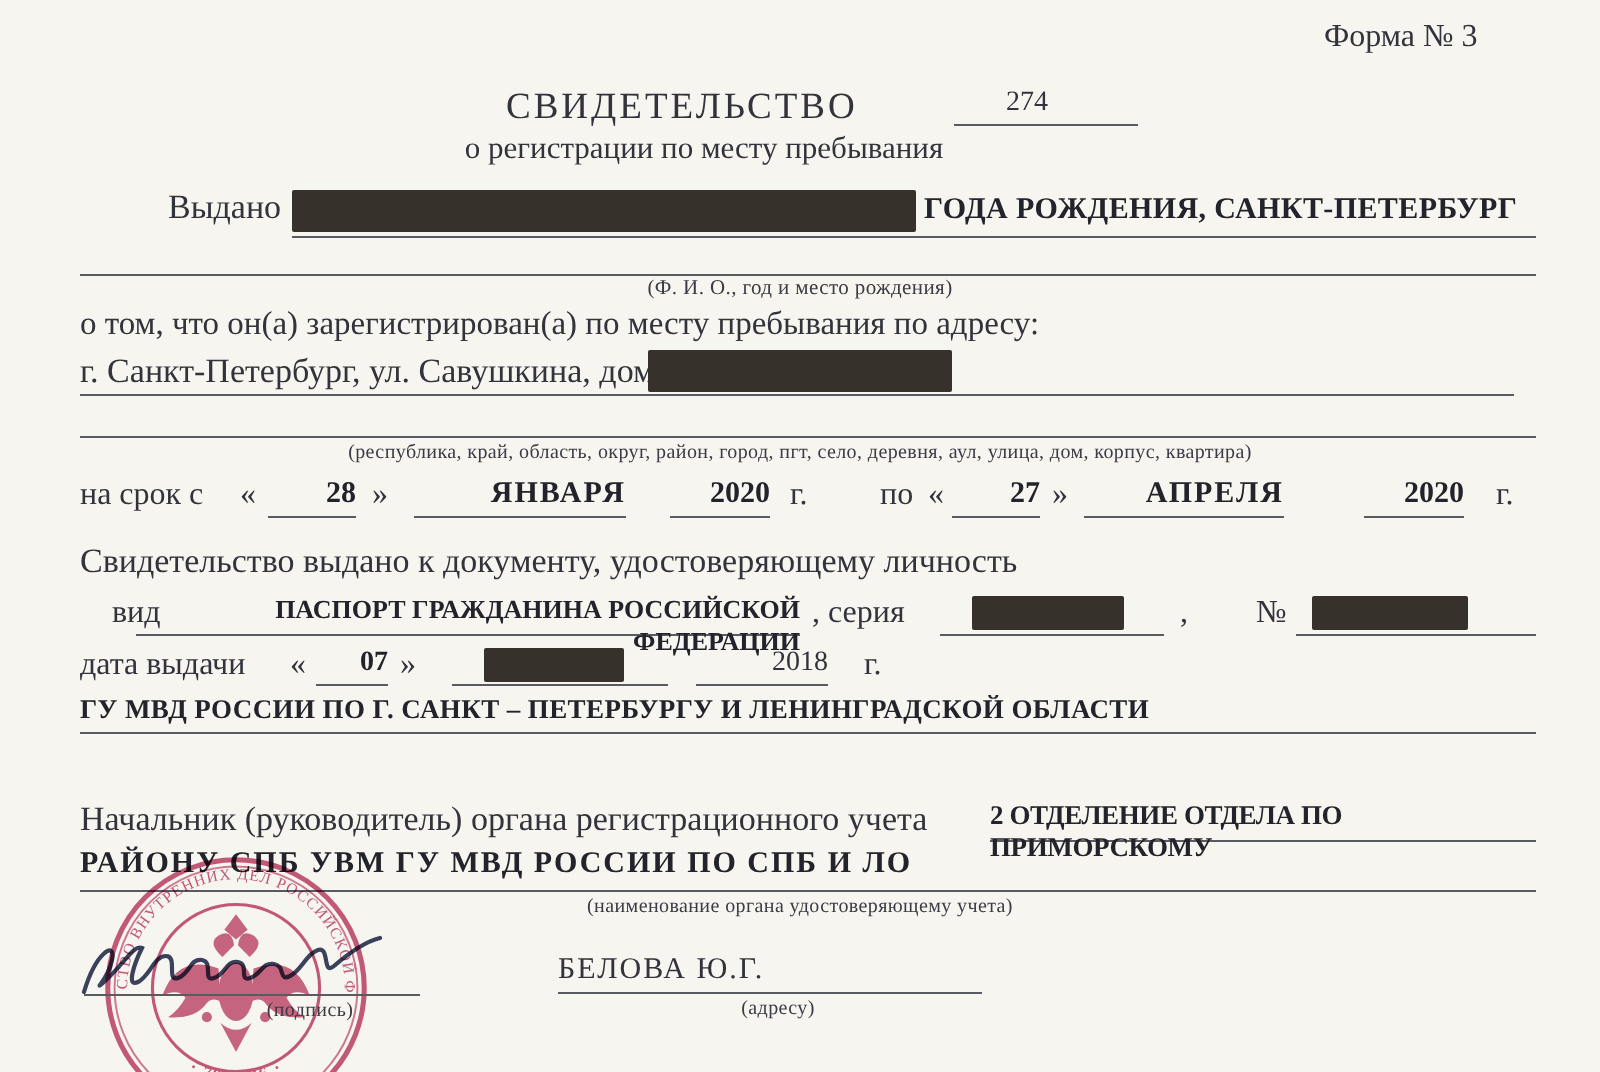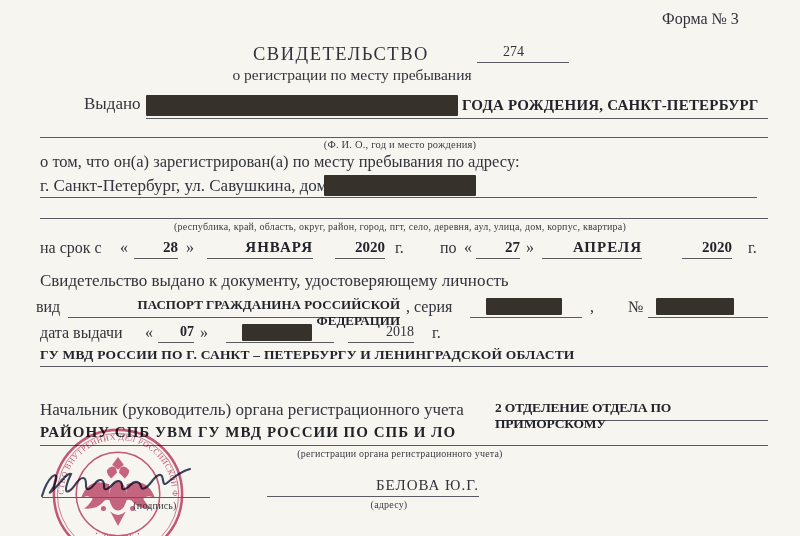--- a/index.html
+++ b/index.html
@@ -61,21 +61,21 @@
   <div class="abs" style="top:239px;left:440px;font-size:16px;">по</div>
   <div class="abs qt" style="top:239px;left:464px;">«</div>
   <div class="fill-box bold-val" style="top:239px;left:476px;width:44px;height:19px;font-size:15px;">27</div>
   <div class="abs qt" style="top:239px;left:526px;">»</div>
   <div class="fill-box bold-val" style="top:239px;left:542px;width:100px;height:19px;font-size:15px;letter-spacing:1px;">АПРЕЛЯ</div>
   <div class="fill-box bold-val" style="top:239px;left:682px;width:50px;height:19px;font-size:15px;">2020</div>
   <div class="abs" style="top:239px;left:748px;font-size:16px;">г.</div>
 
   <div class="abs" style="top:271px;left:40px;font-size:17px;">Свидетельство выдано к документу, удостоверяющему личность</div>
 
-  <div class="abs" style="top:298px;left:36px;font-size:16px;text-align:center;">вид</div>
+  <div class="abs" style="top:298px;left:56px;font-size:16px;text-align:center;">вид</div>
   <div class="fill-box bold-val" style="top:297px;left:68px;width:332px;height:20px;font-size:13px;">ПАСПОРТ ГРАЖДАНИНА РОССИЙСКОЙ ФЕДЕРАЦИИ</div>
   <div class="abs" style="top:298px;left:406px;font-size:16px;">, серия</div>
   <div class="abs rule" style="top:297px;left:470px;width:112px;height:20px;">
     <span class="redaction" style="left:16px;top:1px;width:76px;height:17px;"></span>
   </div>
   <div class="abs" style="top:298px;left:590px;font-size:16px;">,</div>
   <div class="abs" style="top:298px;left:628px;font-size:16px;">№</div>
   <div class="abs rule" style="top:297px;left:648px;width:120px;height:20px;">
     <span class="redaction" style="left:8px;top:1px;width:78px;height:17px;"></span>
   </div>
@@ -88,21 +88,21 @@
     <span class="redaction" style="left:16px;top:0;width:70px;height:17px;"></span>
   </div>
   <div class="fill-box" style="top:324px;left:348px;width:66px;height:18px;font-size:14px;">2018</div>
   <div class="abs" style="top:324px;left:432px;font-size:16px;">г.</div>
 
   <div class="abs rule bold-val" style="top:347px;left:40px;width:728px;height:19px;font-size:13.5px;letter-spacing:0.2px;">ГУ  МВД  РОССИИ  ПО  Г. САНКТ – ПЕТЕРБУРГУ  И  ЛЕНИНГРАДСКОЙ  ОБЛАСТИ</div>
 
   <div class="abs" style="top:400px;left:40px;font-size:17px;">Начальник (руководитель) органа регистрационного учета</div>
   <div class="abs rule bold-val" style="top:400px;left:495px;width:273px;height:20px;font-size:13.5px;letter-spacing:-0.2px;">2 ОТДЕЛЕНИЕ ОТДЕЛА  ПО ПРИМОРСКОМУ</div>
   <div class="abs rule bold-val" style="top:424px;left:40px;width:728px;height:21px;font-size:15px;letter-spacing:1px;">РАЙОНУ СПБ УВМ  ГУ  МВД РОССИИ  ПО СПБ  И  ЛО</div>
-  <div class="abs caption" style="top:448px;left:0;width:800px;">(регистрации органа регистрационного учета)</div>
+  <div class="abs caption" style="top:448px;left:0;width:800px;">(наименование органа удостоверяющему учета)</div>
 
   <svg class="abs stamp-svg" style="top:426px;left:50px;" width="136" height="136" viewBox="0 0 140 140">
     <defs>
       <path id="arcTop" d="M 14 70 A 56 56 0 0 1 126 70" fill="none"></path>
       <path id="arcBot" d="M 21 70 A 49 49 0 0 0 119 70" fill="none"></path>
     </defs>
     <circle cx="70" cy="70" r="66" fill="none" stroke="#c2496e" stroke-width="2.6"></circle>
     <circle cx="70" cy="70" r="62.5" fill="none" stroke="#c2496e" stroke-width="1" opacity="0.8"></circle>
     <circle cx="70" cy="70" r="43" fill="none" stroke="#c2496e" stroke-width="1.6"></circle>
     <text font-family="Liberation Serif, serif" font-size="8" fill="#c2496e" letter-spacing="0.6">
@@ -123,16 +123,16 @@
       <circle cx="85" cy="85" r="2.6"></circle>
     </g>
   </svg>
 
   <div class="abs rule" style="top:478px;left:42px;width:168px;height:19px;"></div>
   <svg class="abs sig-svg" style="top:464px;left:36px;" width="164" height="40" viewBox="0 0 164 40">
     <path d="M 6 32 C 12 12, 22 6, 20 16 C 18 26, 10 32, 16 27 C 26 18, 31 8, 35 10 C 31 18, 27 30, 33 27 C 39 24, 41 14, 47 14 C 53 14, 47 27, 53 25 C 59 23, 59 15, 65 16 C 71 17, 65 27, 71 25 C 77 23, 77 16, 83 17 C 89 18, 83 27, 89 25 C 95 23, 95 17, 101 18 C 107 19, 103 27, 109 24 C 115 21, 117 13, 123 11 C 129 9, 125 24, 131 19 C 139 12, 146 7, 154 5" fill="none" stroke="#323a58" stroke-width="2.1" stroke-linecap="round" opacity="0.95"></path>
   </svg>
   <div class="abs caption" style="top:500px;left:100px;width:110px;">(подпись)</div>
 
-  <div class="abs rule" style="top:477px;left:267px;width:212px;height:19px;text-align:right;font-size:15px;letter-spacing:1px;">БЕЛОВА  Ю.Г.</div>
+  <div class="abs rule" style="top:477px;left:279px;width:212px;height:19px;text-align:left;font-size:15px;letter-spacing:1px;">БЕЛОВА  Ю.Г.</div>
   <div class="abs caption" style="top:499px;left:283px;width:212px;">(адресу)</div>
 
 </div>
 
 </body></html>

